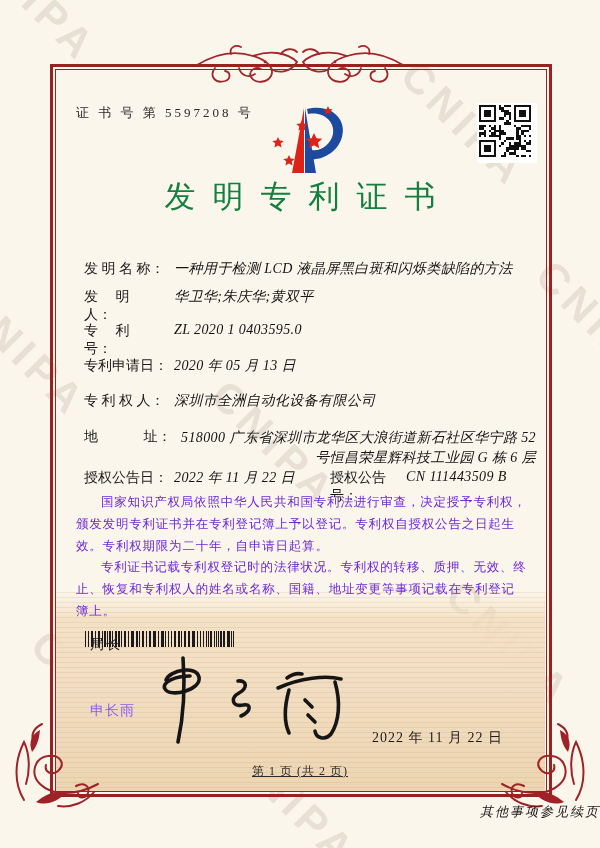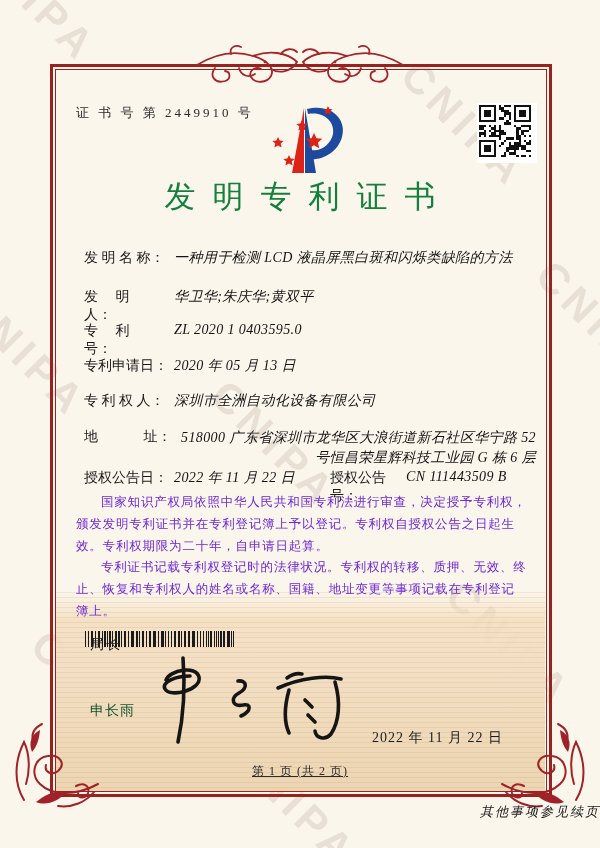--- a/index.html
+++ b/index.html
@@ -38,21 +38,21 @@
 
   .paras{position:absolute;left:76px;top:492px;width:452px;font-size:12.5px;
          line-height:1.74;letter-spacing:0.8px;color:#6d28d9;}
   .paras p{margin:0;text-indent:2em;}
 
   .barcode{position:absolute;left:85px;top:631px;}
 
   .sig-title{position:absolute;left:90px;top:636px;font-family:"Liberation Sans",sans-serif;
              font-size:14px;color:#222;letter-spacing:2px;}
   .sig-name{position:absolute;left:90px;top:702px;font-family:"Liberation Sans",sans-serif;
-            font-size:14px;color:#14532d;letter-spacing:1px;}
+            font-size:14px;color:#8b5cf6;letter-spacing:1px;}
   .signature{position:absolute;left:138px;top:648px;}
   .sig-date{position:absolute;left:372px;top:729px;font-size:14px;color:#1d1d1d;letter-spacing:1px;}
 
   .pageno{position:absolute;left:0;top:763px;width:600px;text-align:center;
           font-size:12px;color:#2b2b2b;letter-spacing:1px;text-decoration:underline;}
   .note{position:absolute;left:0;top:803px;width:600px;text-align:right;
         font-size:13px;color:#1a1a1a;font-style:italic;letter-spacing:2px;}
 
   .orn{position:absolute;pointer-events:none;}
 </style>
@@ -110,21 +110,21 @@
         <path d="M18,78 C8,62 8,40 18,20 C24,32 24,50 20,62"></path>
         <path d="M70,64 C78,60 84,64 82,71 C80,77 72,77 72,71"></path>
         <path d="M28,22 C24,12 28,6 36,2"></path>
         <path d="M88,70 C80,80 66,86 52,84"></path>
       </g>
       <path d="M60,70 C52,80 40,84 30,80 C40,72 50,68 60,70 Z" fill="#9e2227"></path>
       <path d="M26,30 C22,20 26,12 34,8 C33,18 31,24 26,30 Z" fill="#9e2227"></path>
     </g>
   </svg>
 
-  <div class="certno">证 书 号 第 2449910 号</div>
+  <div class="certno">证 书 号 第 5597208 号</div>
 
   <svg class="logo" width="92" height="86" viewBox="0 0 92 86">
     <path d="M49,9 C74,3 89,20 84,37 C80,52 64,61 51,59 L53,50 C63,52 73,44 75,34 C77,22 66,11 50,14 Z" fill="#1d4a9e"></path>
     <polygon points="46,8 34,73 46,73" fill="#dd2218"></polygon>
     <polygon points="47,8 47,73 58,73" fill="#1d4a9e"></polygon>
     <g fill="#dd2218">
       <path d="M70,6 l1.4,3 3.2,.3 -2.4,2.1 .7,3.1 -2.9,-1.6 -2.9,1.6 .7,-3.1 -2.4,-2.1 3.2,-.3 Z"></path>
       <path d="M44,20 l1.7,3.6 4,.4 -3,2.6 .9,3.9 -3.6,-2 -3.6,2 .9,-3.9 -3,-2.6 4,-.4 Z"></path>
       <path d="M20,37 l1.7,3.6 4,.4 -3,2.6 .9,3.9 -3.6,-2 -3.6,2 .9,-3.9 -3,-2.6 4,-.4 Z"></path>
       <path d="M56,33 l2.5,5.2 5.8,.6 -4.3,3.8 1.2,5.6 -5.2,-2.9 -5.2,2.9 1.2,-5.6 -4.3,-3.8 5.8,-.6 Z"></path>
@@ -264,21 +264,21 @@
         <rect x="10" y="20" width="1" height="1" fill="#111"></rect>
         <rect x="15" y="20" width="1" height="1" fill="#111"></rect>
         <rect x="17" y="20" width="1" height="1" fill="#111"></rect>
         <rect x="18" y="20" width="1" height="1" fill="#111"></rect>
         <rect x="20" y="20" width="1" height="1" fill="#111"></rect>
       </svg>
   </div>
 
   <div class="title">发明专利证书</div>
 
-  <div class="row" style="top:249px">
+  <div class="row" style="top:260px">
     <span class="lab">发 明 名 称：</span>
     <span class="val">一种用于检测 LCD 液晶屏黑白斑和闪烁类缺陷的方法</span>
   </div>
   <div class="row" style="top:288px">
     <span class="lab">发　 明　 人：</span>
     <span class="val">华卫华;朱庆华;黄双平</span>
   </div>
   <div class="row" style="top:322px">
     <span class="lab">专　 利　 号：</span>
     <span class="val">ZL 2020 1 0403595.0</span>

